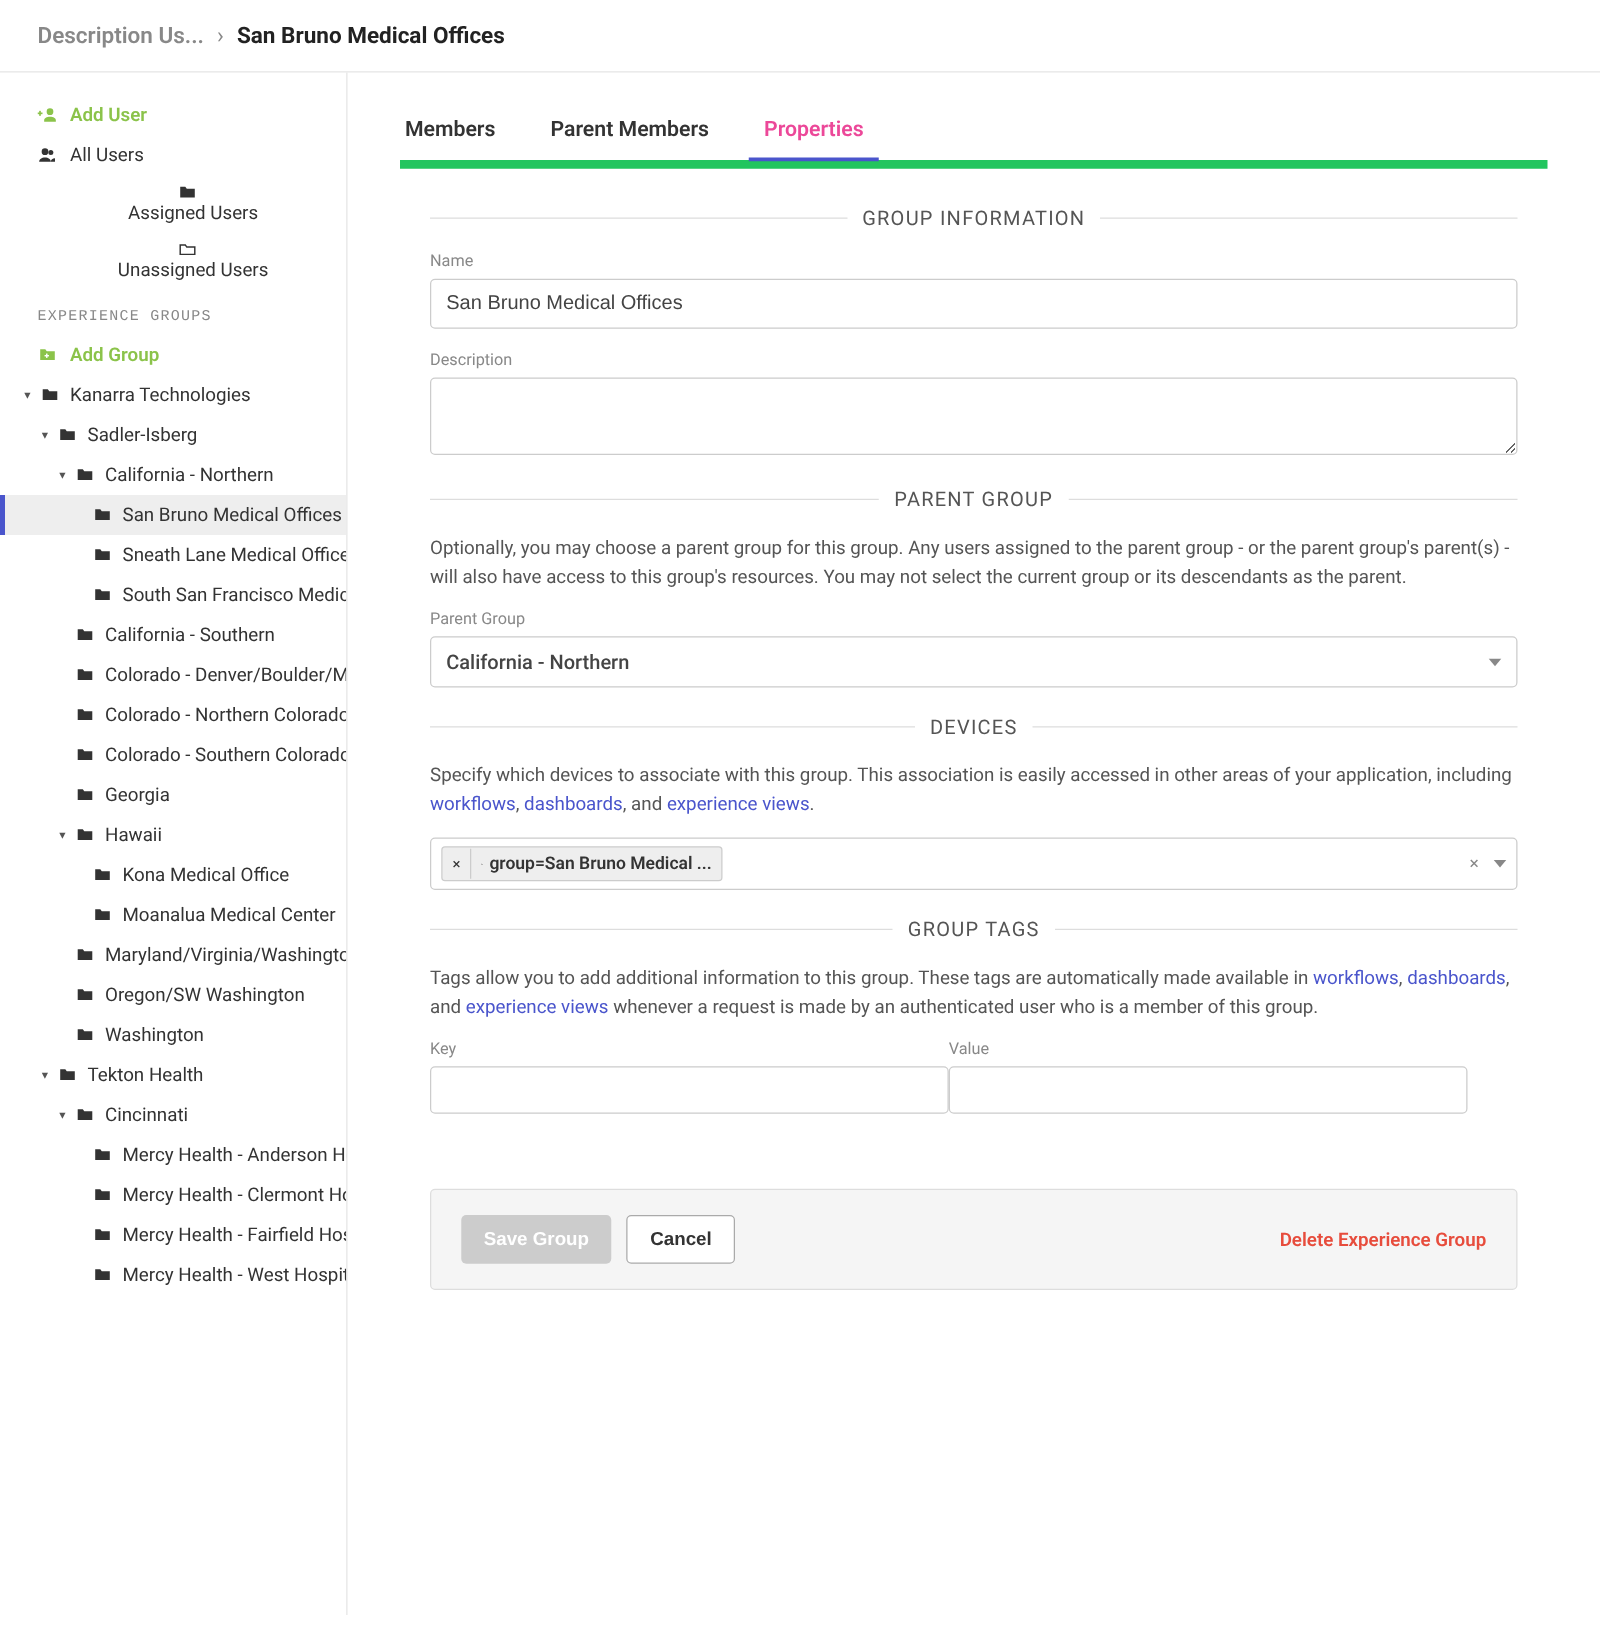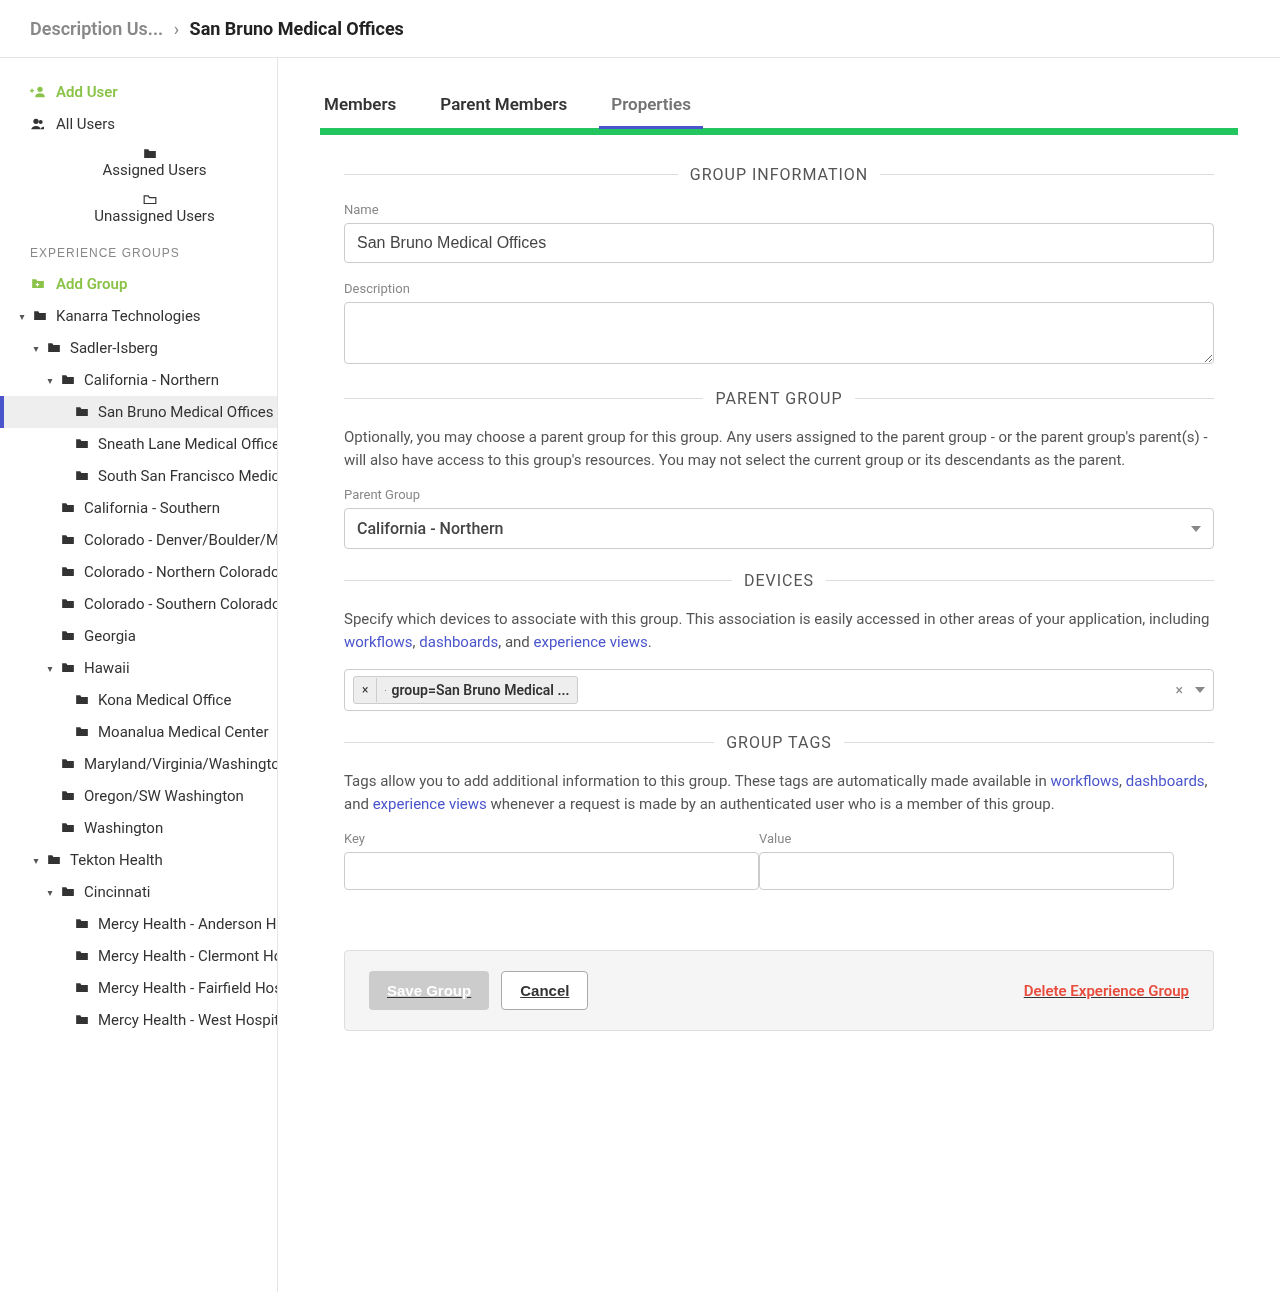--- a/index.html
+++ b/index.html
@@ -7,34 +7,34 @@
 .header { padding: 18px 30px; border-bottom: 1px solid #e5e5e5; }
 .breadcrumb { font-size: 18px; font-weight: 600; color: #888; }
 .breadcrumb .sep { margin: 0 6px; color: #888; font-weight: 400; }
 .breadcrumb .current { color: #222; font-weight: 700; }
 .layout { display: flex; height: 1234px; }
 .sidebar { width: 278px; border-right: 1px solid #e5e5e5; padding-top: 18px; overflow: hidden; }
 .side-item { display: flex; align-items: center; padding: 7px 10px 7px 30px; font-size: 15px; color: #333; cursor: pointer; white-space: nowrap; overflow: hidden; text-overflow: ellipsis; }
 .side-item.green { color: #8bc34a; font-weight: 600; }
 .side-item .icon { width: 18px; margin-right: 8px; display: inline-flex; flex-shrink: 0; }
 .side-indent-1 { padding-left: 42px; flex-direction: column; }
-.side-header { padding: 14px 30px 8px; font-size: 12px; color: #888; font-family: Liberation Sans, sans-serif; letter-spacing: 1px; }
+.side-header { padding: 14px 30px 8px; font-size: 12px; color: #888; font-family: Liberation Mono, monospace; letter-spacing: 1px; }
 .tree-item { display: flex; align-items: center; padding: 7px 0 7px 16px; font-size: 15px; color: #333; cursor: pointer; white-space: nowrap; overflow: hidden; }
 .tree-item .caret { width: 12px; display: inline-flex; justify-content: center; font-size: 10px; color: #555; flex-shrink: 0; }
 .tree-item .folder { width: 18px; margin: 0 6px 0 4px; display: inline-flex; flex-shrink: 0; }
 .tree-item.selected { background: #eee; position: relative; }
 .tree-item.selected::before { content: ""; position: absolute; left: 0; top: 0; bottom: 0; width: 4px; background: #4a55cc; }
 .lv0 { padding-left: 16px; }
 .lv1 { padding-left: 30px; }
 .lv2 { padding-left: 44px; }
 .lv3 { padding-left: 58px; }
 .main { flex: 1; padding: 28px 42px 28px 42px; position: relative; overflow: hidden; }
 .tabs { display: flex; gap: 36px; border-bottom: 7px solid #22c55e; margin-bottom: 30px; }
 .tab { padding: 8px 4px 14px; font-size: 17px; font-weight: 600; color: #333; cursor: pointer; position: relative; }
-.tab.active { color: #737373; }
+.tab.active { color: #ec4899; }
 .tab.active::after { content: ""; position: absolute; bottom: -1px; left: -8px; right: -8px; height: 3px; background: #4a55cc; }
 .content { padding: 0 24px; }
 .section-header { display: flex; align-items: center; margin: 22px 0 18px; }
 .section-header .line { flex: 1; height: 1px; background: #ddd; }
 .section-header .label { padding: 0 12px; font-size: 16px; letter-spacing: 1px; color: #555; }
 .field-label { font-size: 13px; color: #888; margin-bottom: 6px; }
 .text-input { width: 100%; padding: 10px 12px; font-size: 16px; border: 1px solid #ccc; border-radius: 4px; color: #444; font-weight: 500; }
 .textarea { width: 100%; height: 62px; padding: 10px 12px; font-size: 14px; border: 1px solid #ccc; border-radius: 4px; resize: both; }
 .desc-text { font-size: 15px; color: #555; line-height: 1.5; margin-bottom: 16px; }
 .desc-text a { color: #4a55cc; text-decoration: none; }
@@ -42,21 +42,21 @@
 .caret-down { border-left: 5px solid transparent; border-right: 5px solid transparent; border-top: 6px solid #888; }
 .devices-box { width: 100%; padding: 6px 8px; border: 1px solid #ccc; border-radius: 4px; display: flex; align-items: center; gap: 6px; }
 .chip { display: inline-flex; align-items: center; background: #eee; border: 1px solid #ccc; border-radius: 3px; font-size: 14px; overflow: hidden; }
 .chip .chip-x { padding: 5px 8px; border-right: 1px solid #ccc; cursor: pointer; font-size: 12px; }
 .chip .chip-body { padding: 5px 8px; display: flex; align-items: center; gap: 5px; max-width: 200px; white-space: nowrap; overflow: hidden; text-overflow: ellipsis; font-weight: 600; }
 .devices-box .spacer { flex: 1; }
 .devices-box .clear-x { color: #888; cursor: pointer; margin-right: 6px; }
 .kv-row { display: flex; gap: 0; }
 .kv-col { flex: 1; }
 .kv-input { width: 100%; padding: 10px 12px; border: 1px solid #ccc; border-radius: 4px; font-size: 14px; }
-.footer { margin: 60px 24px 0; padding: 20px 24px; background: #f5f5f5; border: 1px solid #ddd; border-radius: 4px; display: flex; align-items: center; gap: 12px; text-decoration: underline; }
+.footer { margin: 60px 24px 0; padding: 20px 24px; background: #f5f5f5; border: 1px solid #ddd; border-radius: 4px; display: flex; align-items: center; gap: 12px; }
 .btn-save { background: #ccc; color: #fff; border: none; border-radius: 4px; padding: 11px 18px; font-size: 15px; font-weight: 600; cursor: not-allowed; }
 .btn-cancel { background: #fff; color: #333; border: 1px solid #aaa; border-radius: 4px; padding: 10px 18px; font-size: 15px; font-weight: 600; cursor: pointer; }
 .btn-delete { margin-left: auto; color: #e74c3c; font-size: 15px; font-weight: 600; cursor: pointer; }
 svg { display: block; }
 </style>
 </head>
 <body>
 
 <div class="header">
   <div class="breadcrumb">

